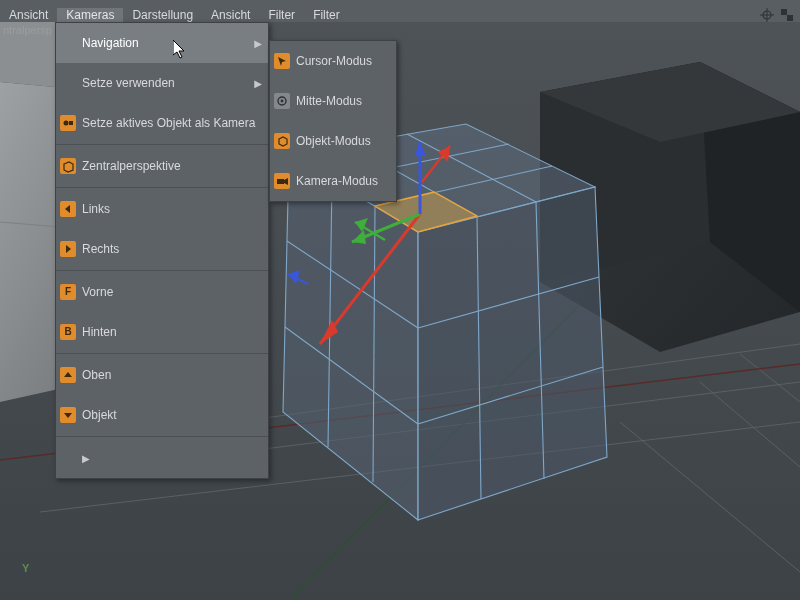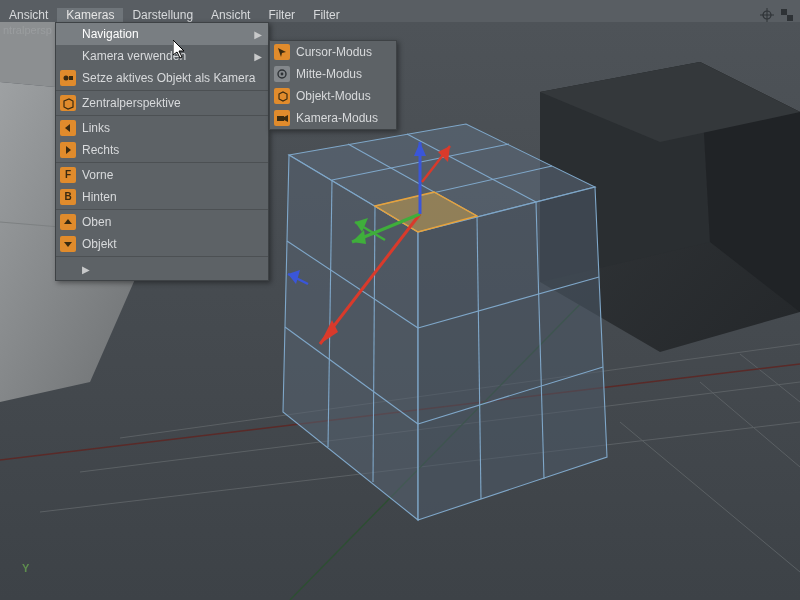--- a/index.html
+++ b/index.html
@@ -13,21 +13,21 @@
   .menubar-icons span { width: 14px; height: 14px; display: flex; align-items: center; justify-content: center; color: #2e3236; }
   
   .viewport-label { position: absolute; top: 24px; left: 3px; font-size: 11px; color: #9a9d9f; z-index: 5; }
   
   .canvas { position: absolute; inset: 0; top: 22px; overflow: hidden; }
   .canvas svg { width: 800px; height: 578px; display: block; }
   
   .menu { position: absolute; background: #5d6266; border: 1px solid #3e4245; box-shadow: 2px 2px 5px rgba(0,0,0,.4); color: #d8dadc; font-size: 12px; z-index: 30; }
   .menu-main { left: 55px; top: 22px; width: 214px; }
   .menu-sub  { left: 269px; top: 40px; width: 128px; }
-  .menu-item { height: 22px; display: flex; align-items: center; padding: 0 6px 0 4px; gap: 6px; position: relative; }
+  .menu-item { height: 40px; display: flex; align-items: center; padding: 0 6px 0 4px; gap: 6px; position: relative; }
   .menu-item.highlight { background: #797e82; color: #fff; }
   .menu-item .label { flex: 1; white-space: nowrap; }
   .menu-item .arrow { font-size: 10px; color: #c8c9ca; }
   .menu-sep { height: 1px; background: #4c5053; margin: 1px 0; }
   .mi-icon { width: 16px; height: 16px; display: flex; align-items: center; justify-content: center; border-radius: 2px; }
   .mi-icon svg { width: 14px; height: 14px; }
   
   .cursor { position: absolute; z-index: 40; pointer-events: none; }
   
   .axis-label { position: absolute; font-size: 11px; font-weight: 600; z-index: 6; }
@@ -169,21 +169,21 @@
 <div class="axis-label" style="left:22px; top:562px; color:#5e8d4e;">Y</div>
 
 <div class="menu menu-main">
   <div class="menu-item highlight">
     <span class="mi-icon"></span>
     <span class="label">Navigation</span>
     <span class="arrow">▶</span>
   </div>
   <div class="menu-item">
     <span class="mi-icon"></span>
-    <span class="label">Kamera verwenden</span>
+    <span class="label">Setze verwenden</span>
     <span class="arrow">▶</span>
   </div>
   <div class="menu-item">
     <span class="mi-icon" style="background:#e08b2c">
         <svg viewBox="0 0 14 14">
           <circle cx="5" cy="7" r="2.5" fill="#3a2a10"></circle>
           <rect x="8" y="5" width="4" height="4" fill="#3a2a10"></rect>
         </svg>
       </span>
     <span class="label">Setze aktives Objekt als Kamera</span>

